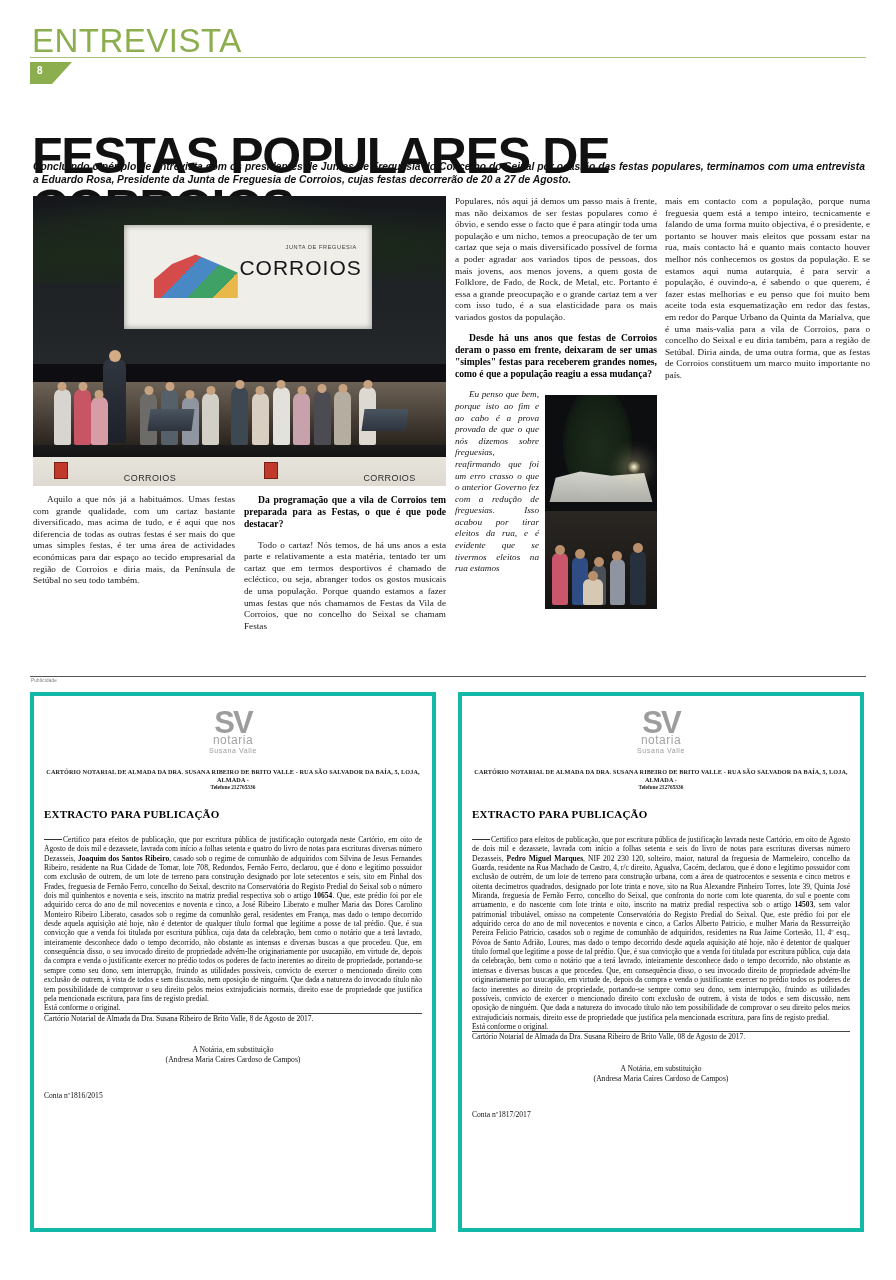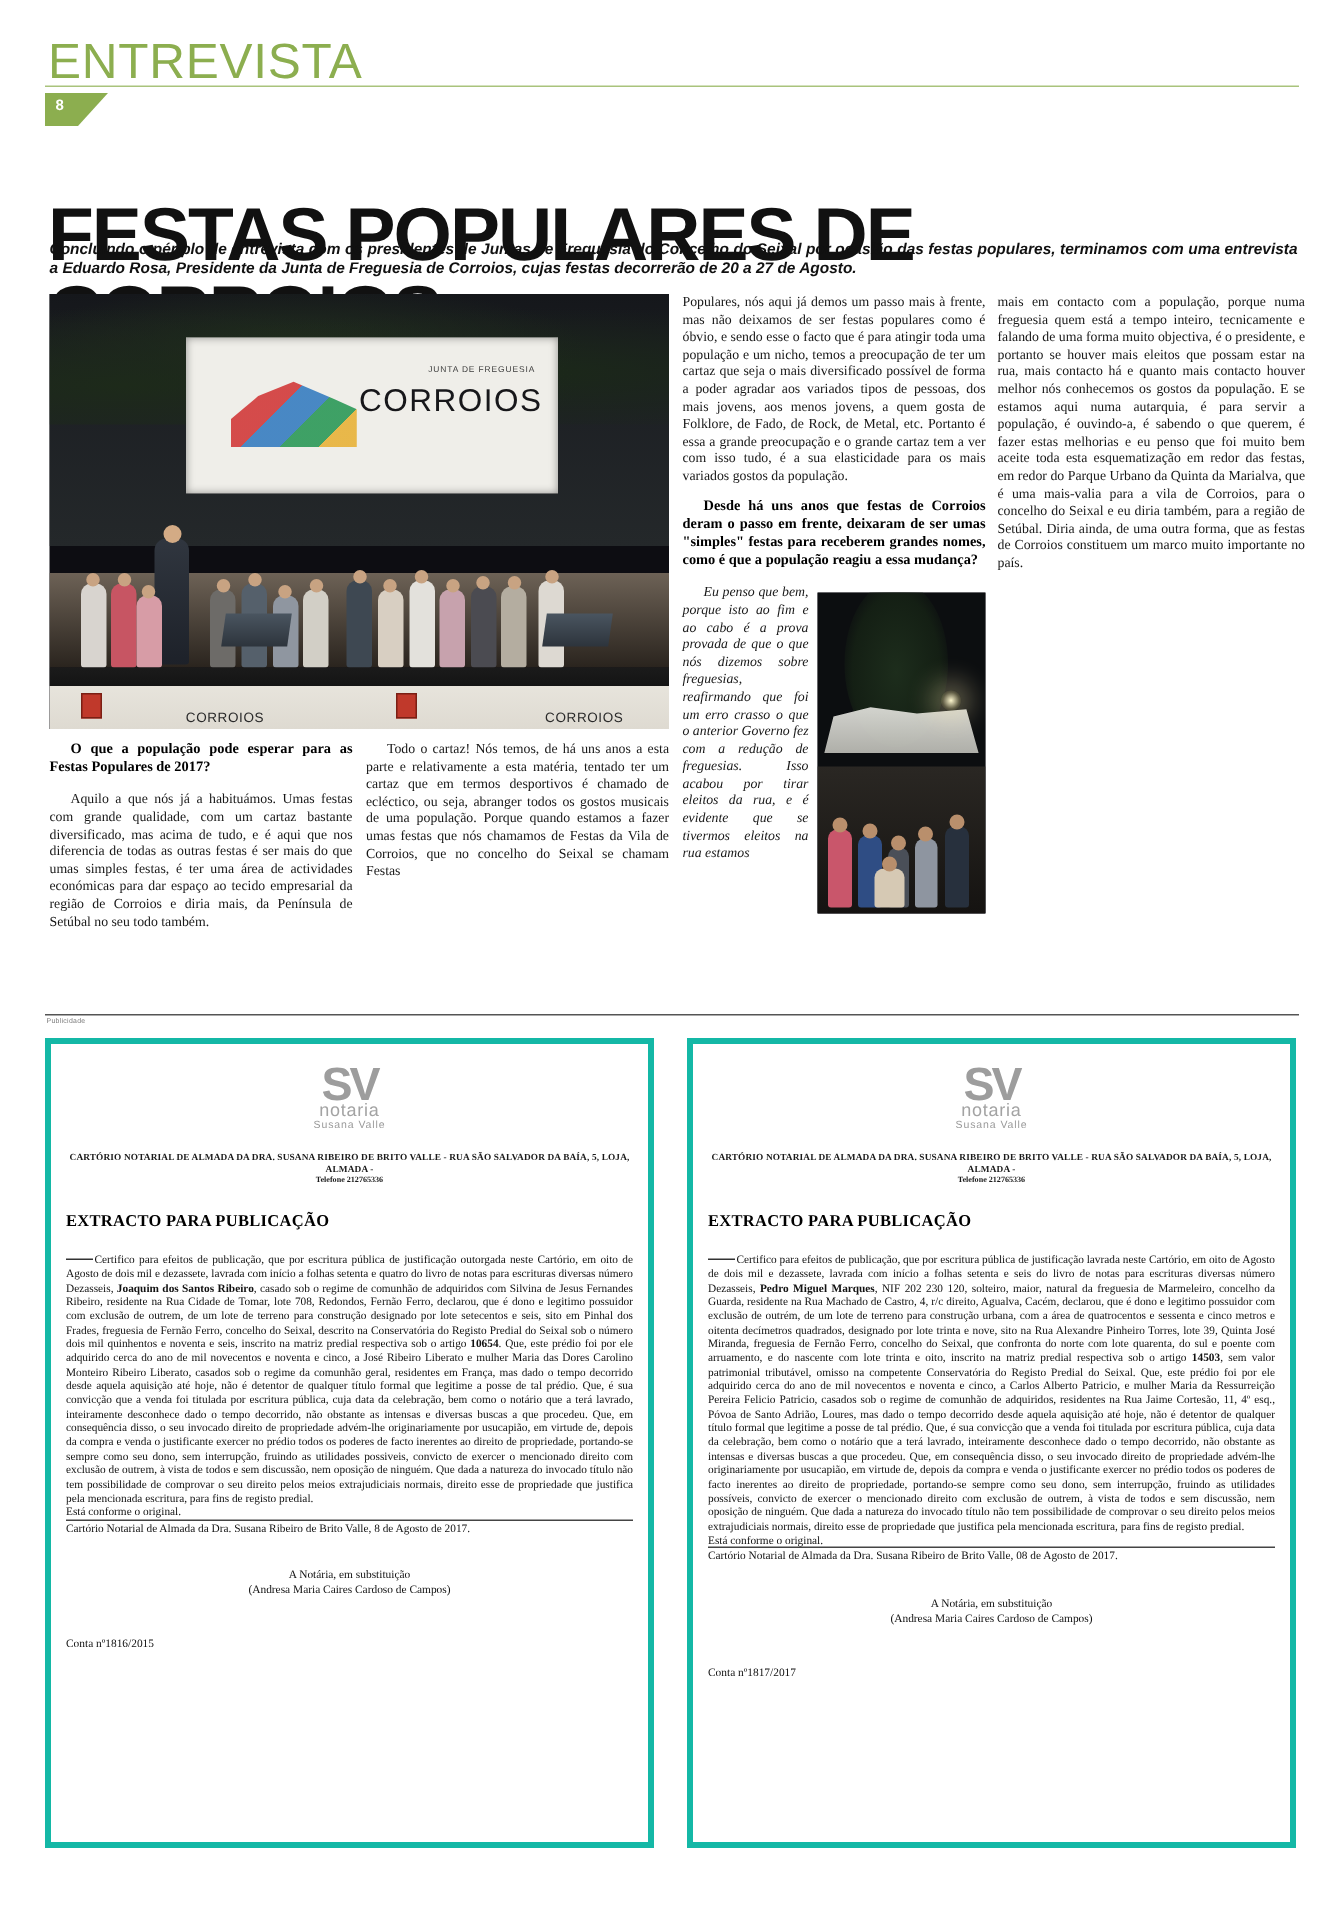--- a/index.html
+++ b/index.html
@@ -479,26 +479,26 @@
       <div class="ph-apron">
         <div class="apron-crest" style="left:5%;"></div>
         <div class="apron-logo" style="left:22%;">CORROIOS</div>
         <div class="apron-crest" style="left:56%;"></div>
         <div class="apron-logo" style="left:80%;">CORROIOS</div>
       </div>
     </div>
 
     <div class="col col-1">
       <div style="height:298px;"></div>
-      <p class="question">O que a população pode esperar para as Festas Populares de 2017?</p>
       <p class="body-text">Aquilo a que nós já a habituámos. Umas festas com grande qualidade, com um cartaz bastante diversificado, mas acima de tudo, e é aqui que nos diferencia de todas as outras festas é ser mais do que umas simples festas, é ter uma área de actividades económicas para dar espaço ao tecido empresarial da região de Corroios e diria mais, da Península de Setúbal no seu todo também.</p>
     </div>
 
     <div class="col col-2">
       <div style="height:298px;"></div>
+      <p class="question">Da programação que a vila de Corroios tem preparada para as Festas, o que é que pode destacar?</p>
       <p class="body-text">Todo o cartaz! Nós temos, de há uns anos a esta parte e relativamente a esta matéria, tentado ter um cartaz que em termos desportivos é chamado de ecléctico, ou seja, abranger todos os gostos musicais de uma população. Porque quando estamos a fazer umas festas que nós chamamos de Festas da Vila de Corroios, que no concelho do Seixal se chamam Festas</p>
     </div>
 
     <div class="col col-3">
       <p class="body-text no-indent">Populares, nós aqui já demos um passo mais à frente, mas não deixamos de ser festas populares como é óbvio, e sendo esse o facto que é para atingir toda uma população e um nicho, temos a preocupação de ter um cartaz que seja o mais diversificado possível de forma a poder agradar aos variados tipos de pessoas, dos mais jovens, aos menos jovens, a quem gosta de Folklore, de Fado, de Rock, de Metal, etc. Portanto é essa a grande preocupação e o grande cartaz tem a ver com isso tudo, é a sua elasticidade para os mais variados gostos da população.</p>
       <p class="question">Desde há uns anos que festas de Corroios deram o passo em frente, deixaram de ser umas "simples" festas para receberem grandes nomes, como é que a população reagiu a essa mudança?</p>
       <div style="position:relative;">
         <div class="photo-narrow" style="position:absolute; left:90px; top:6px; width:112px; height:214px;">
           <div class="ns-sky"></div>
           <div class="ns-tree"></div>

